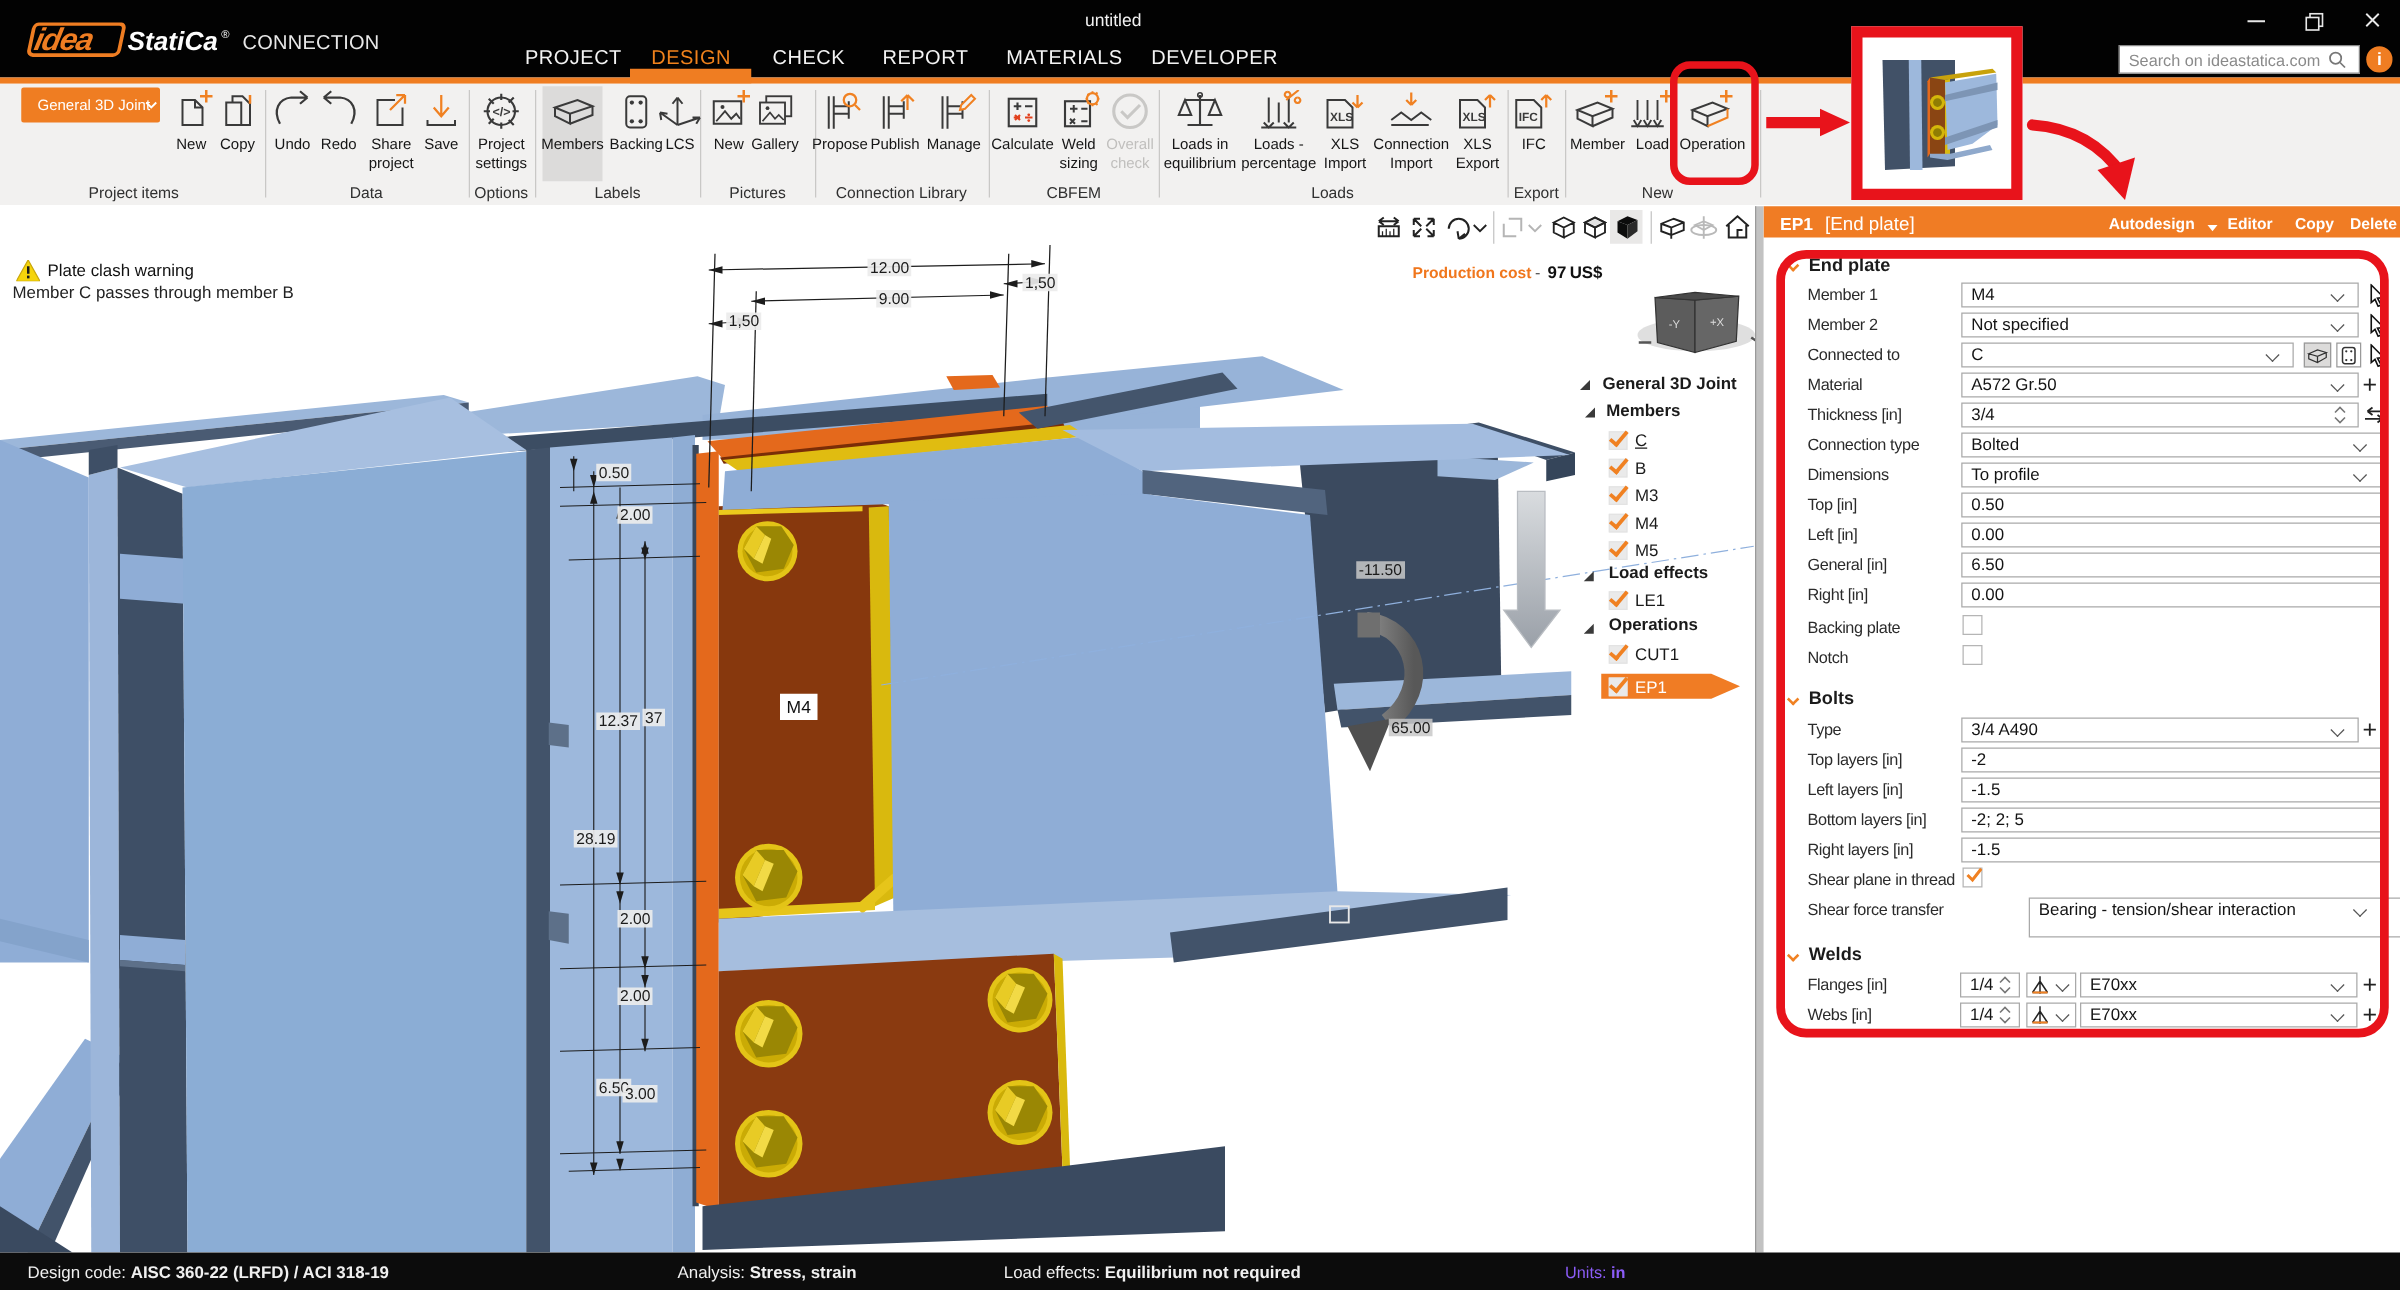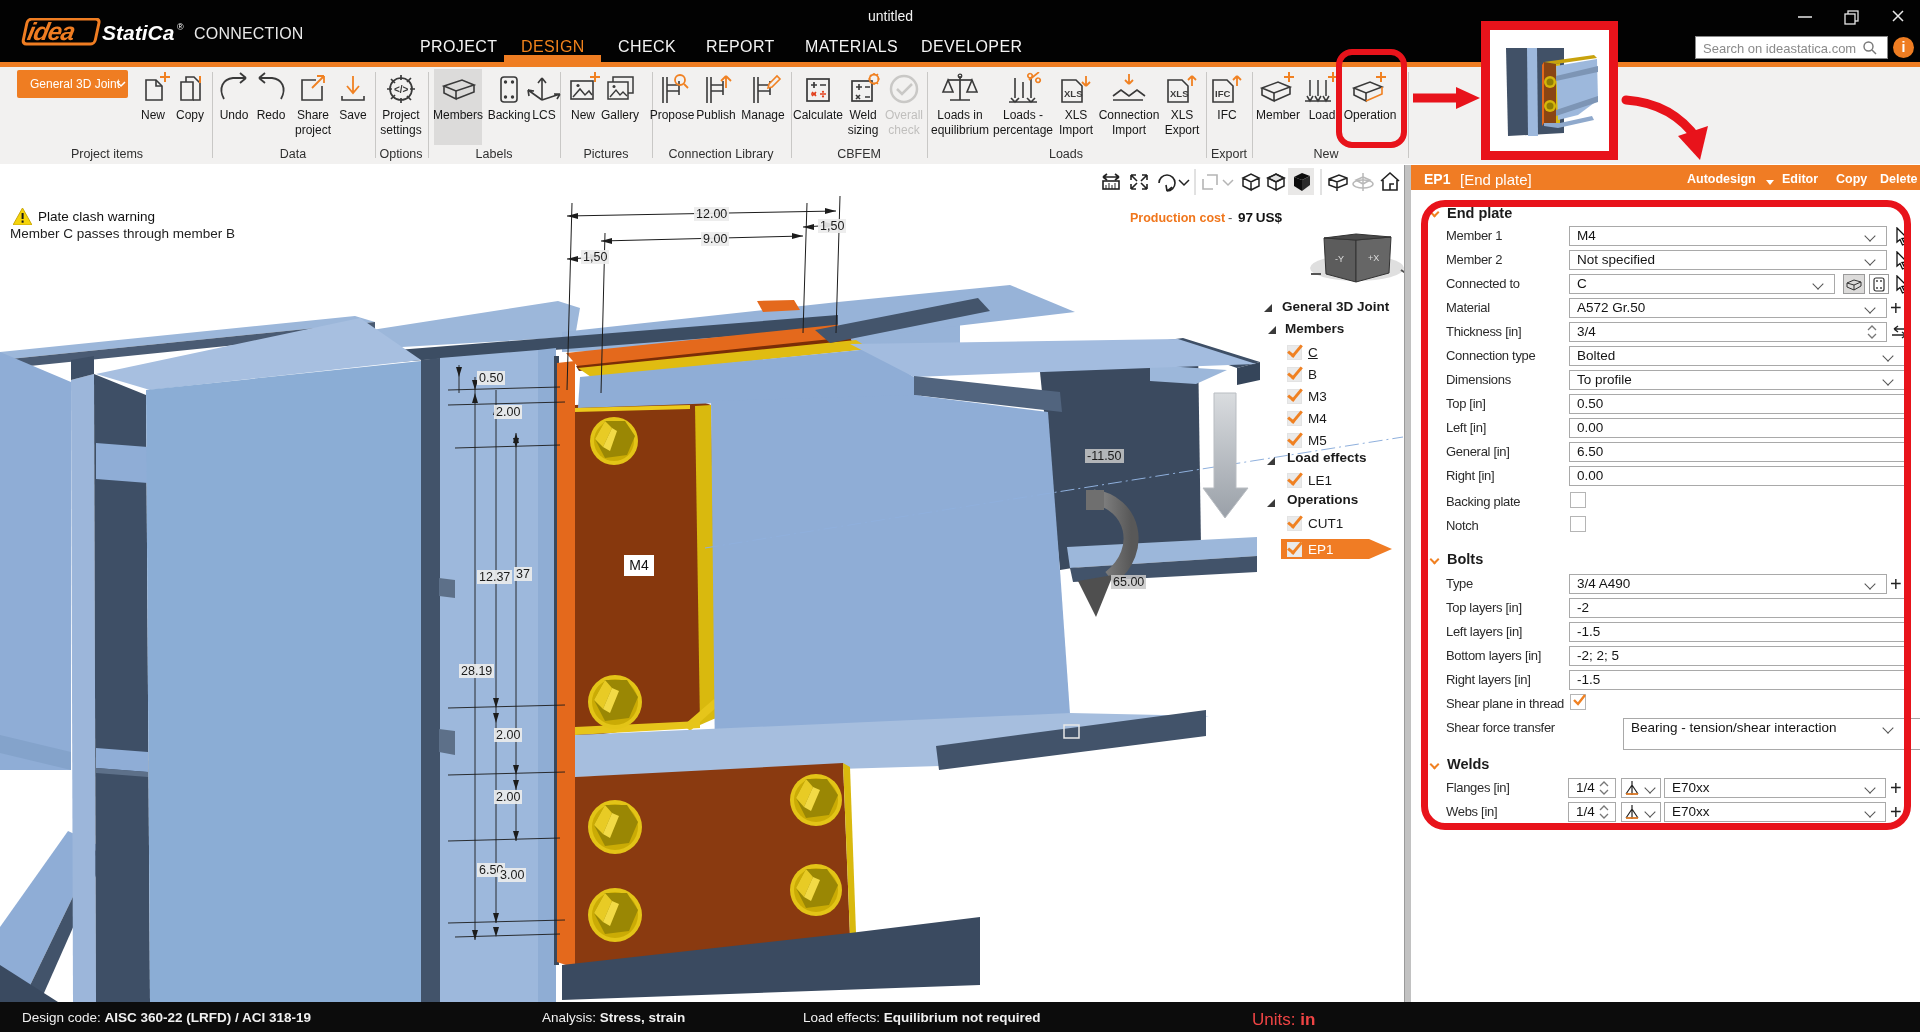--- a/index.html
+++ b/index.html
@@ -749,13 +749,13 @@
     <circle cx="50" cy="66" r="3.5" fill="#8f7d04"></circle>
 </svg>
 <svg class="abs" style="left:1620px;top:92px" width="100" height="72" viewBox="0 0 100 72">
 <path d="M6 8 C35 10 60 22 78 48" fill="none" stroke="#e8131b" stroke-width="9" stroke-linecap="round"></path>
 <polygon points="58,44 88,34 80,68" fill="#e8131b"></polygon>
 </svg>
 <div id="statusbar"></div>
 <div class="abs" style="left:22px;top:1010px;color:#f0f0f0;font-size:13.5px">Design code: <b>AISC 360-22 (LRFD) / ACI 318-19</b></div>
 <div class="abs" style="left:542px;top:1010px;color:#f0f0f0;font-size:13.5px">Analysis: <b>Stress, strain</b></div>
 <div class="abs" style="left:803px;top:1010px;color:#f0f0f0;font-size:13.5px">Load effects: <b>Equilibrium not required</b></div>
-<div class="abs" style="left:1252px;top:1010px;color:#ef4444;font-size:17px">Units: <b>in</b></div>
+<div class="abs" style="left:1252px;top:1010px;color:#8b5cf6;font-size:13px">Units: <b>in</b></div>
 
 </body></html>

